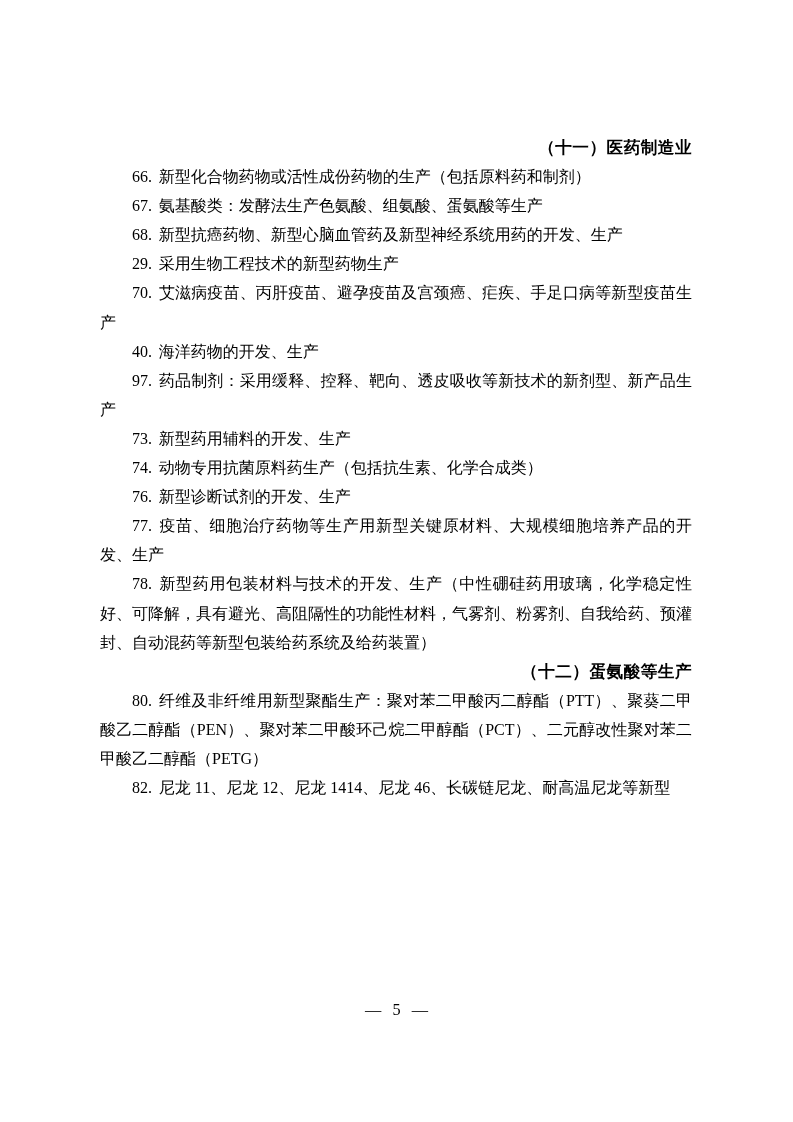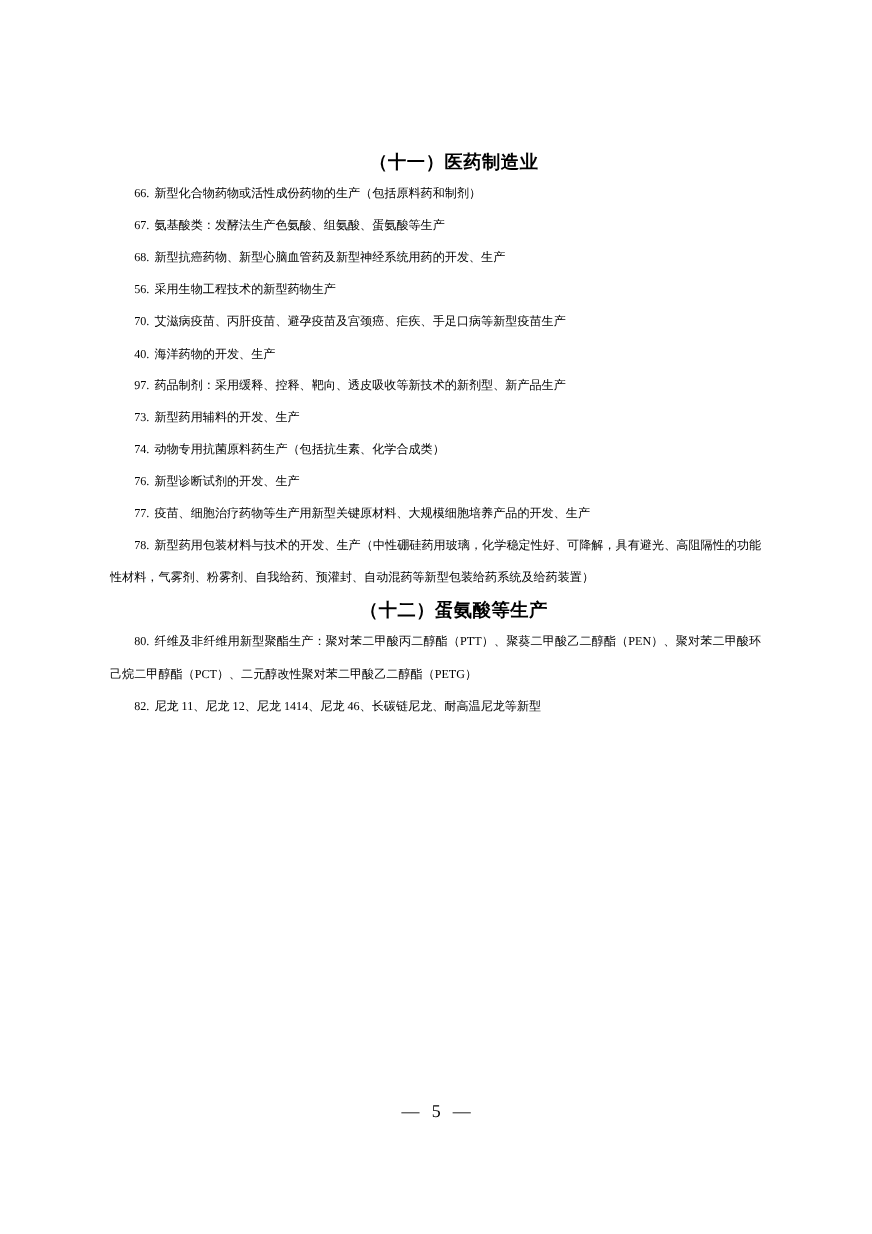--- a/index.html
+++ b/index.html
@@ -18,26 +18,26 @@
     top: 133px;
     width: 592px;
   }
   .heading {
     margin: 0;
     font-size: 16.6px;
     line-height: 29.1px;
     font-weight: bold;
     font-family: "Liberation Sans", "DejaVu Sans", sans-serif;
     text-indent: 2em;
-    text-align: center;
+    text-align: right;
     letter-spacing: 0.5px;
   }
   .item {
     margin: 0;
-    font-size: 11px;
+    font-size: 16px;
     line-height: 29.1px;
     text-align: justify;
     text-indent: 2em;
   }
   .item .num { margin-right: 0.42em; }
   .footer {
     position: absolute;
     top: 995px;
     left: 0;
     width: 100%;
@@ -58,21 +58,21 @@
     <p class="item">
       <span class="num">66.</span><span>新型化合物药物或活性成份药物的生产（包括原料药和制剂）</span>
     </p>
     <p class="item">
       <span class="num">67.</span><span>氨基酸类：发酵法生产色氨酸、组氨酸、蛋氨酸等生产</span>
     </p>
     <p class="item">
       <span class="num">68.</span><span>新型抗癌药物、新型心脑血管药及新型神经系统用药的开发、生产</span>
     </p>
     <p class="item">
-      <span class="num">56.</span><span>采用生物工程技术的新型药物生产</span>
+      <span class="num">29.</span><span>采用生物工程技术的新型药物生产</span>
     </p>
     <p class="item">
       <span class="num">70.</span><span>艾滋病疫苗、丙肝疫苗、避孕疫苗及宫颈癌、疟疾、手足口病等新型疫苗生产</span>
     </p>
     <p class="item">
       <span class="num">40.</span><span>海洋药物的开发、生产</span>
     </p>
     <p class="item">
       <span class="num">97.</span><span>药品制剂：采用缓释、控释、靶向、透皮吸收等新技术的新剂型、新产品生产</span>
     </p>

